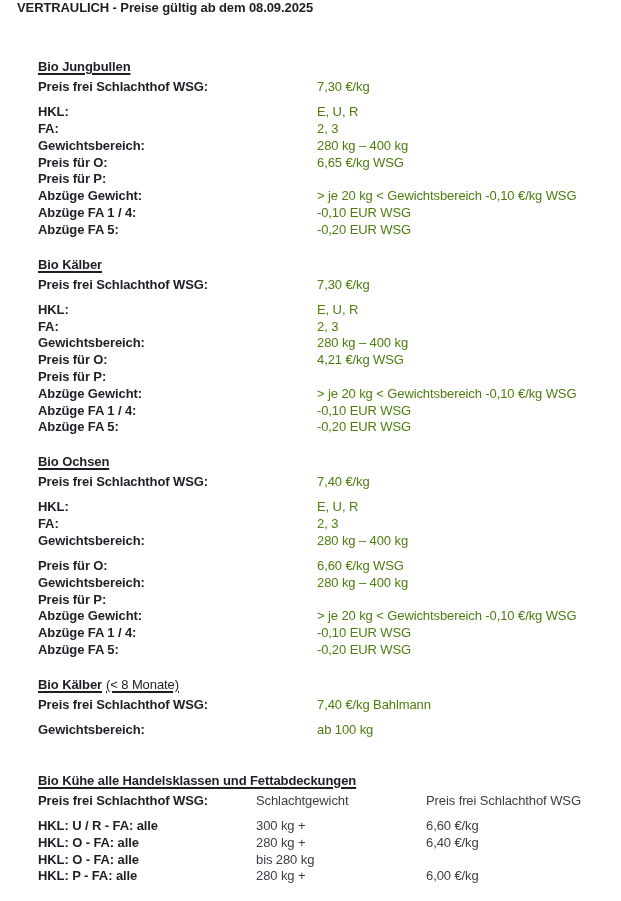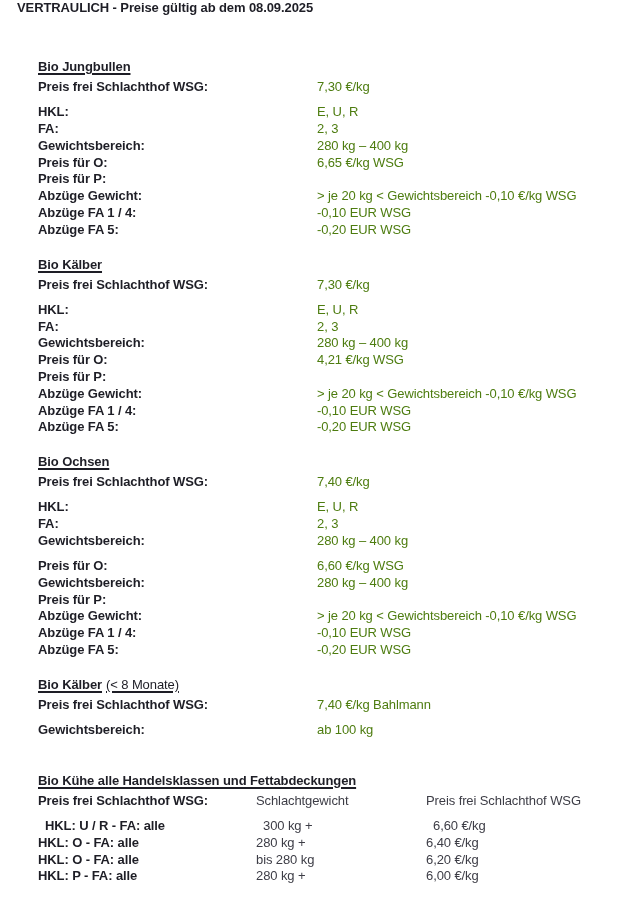--- a/index.html
+++ b/index.html
@@ -37,21 +37,21 @@
   .title-wrap { display: block; }
 
   .row { display: flex; line-height: 16.8px; }
   .row.gap { margin-top: 8.4px; }
   .lbl { flex: 0 0 279px; font-weight: bold; color: #1e1e26; }
   .val { color: #4d7c0f; }
   .valgroup .val { display: block; }
 
   .cows { margin-top: 33px; }
   .trow { display: flex; line-height: 16.8px; }
-  .trow.gap { margin-top: 8.4px; margin-left: 7px; }
+  .trow.gap { margin-top: 8.4px; }
   .tc1 { flex: 0 0 218px; }
   .tc2 { flex: 0 0 170px; color: #3d3d46; }
   .tc3 { flex: 1 1 auto; color: #3d3d46; }
   .tc1.bold { font-weight: bold; color: #1e1e26; }
 </style>
 </head>
 <body>
 
 <div class="page">
 
@@ -210,21 +210,20 @@
         <span class="tc3">6,60 €/kg</span>
       </div>
       <div class="trow">
         <span class="tc1 bold">HKL: O - FA: alle</span>
         <span class="tc2">280 kg +</span>
         <span class="tc3">6,40 €/kg</span>
       </div>
       <div class="trow">
         <span class="tc1 bold">HKL: O - FA: alle</span>
         <span class="tc2">bis 280 kg</span>
-        <span class="tc3">6,20 €/kg</span>
       </div>
       <div class="trow">
         <span class="tc1 bold">HKL: P - FA: alle</span>
         <span class="tc2">280 kg +</span>
         <span class="tc3">6,00 €/kg</span>
       </div>
 
     </div>
 
   </div>

